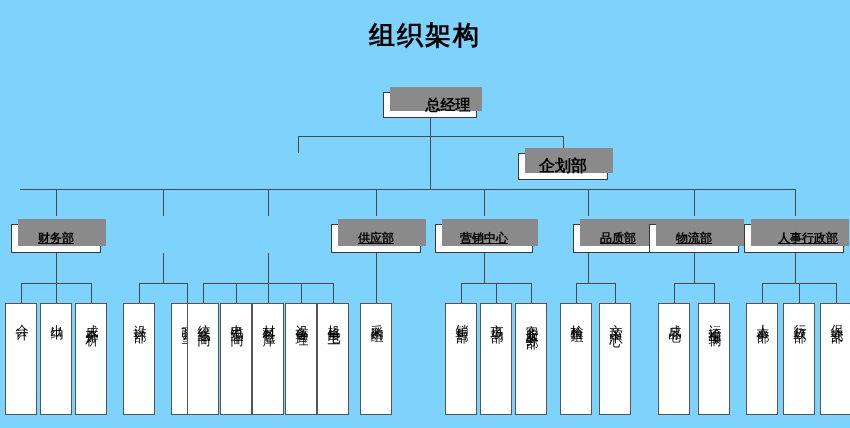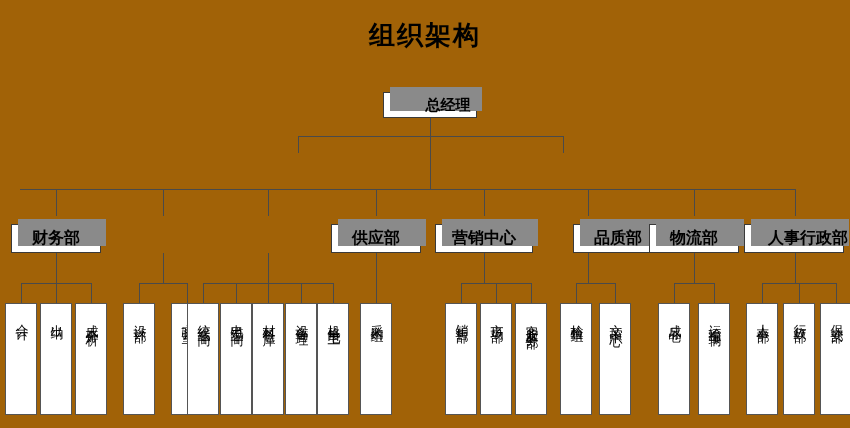--- a/index.html
+++ b/index.html
@@ -7,21 +7,21 @@
     padding: 0;
     background: #ffffff;
   }
   body {
     font-family: "DejaVu Sans", "Liberation Sans", sans-serif;
   }
   #chart-root {
     position: relative;
     width: 850px;
     height: 428px;
-    background: #a16207;
+    background: #7dd3fc;
     overflow: hidden;
   }
 
   
   .chart-title {
     position: absolute;
     left: 0;
     top: 18px;
     width: 850px;
     text-align: center;
@@ -68,21 +68,21 @@
     z-index: -1;
   }
   .node .node-label {
     position: relative;
     z-index: 2;
     white-space: nowrap;
   }
 
   .node.lvl1 { font-size: 15px; }
   .node.lvl2 { font-size: 16px; }
-  .node.lvl3 { font-size: 16px; }
+  .node.lvl3 { font-size: 12px; text-decoration: underline; }
 
   
   .leaf {
     position: absolute;
     box-sizing: border-box;
     background: #ffffff;
     border: 1px solid #555555;
     display: flex;
     align-items: flex-start;
     justify-content: center;
@@ -166,20 +166,24 @@
 
   <div class="line-v" style="left:762px; top:283px; height:20px;"></div>
   <div class="line-v" style="left:799px; top:283px; height:20px;"></div>
   <div class="line-v" style="left:836px; top:283px; height:20px;"></div>
 
   <div class="node lvl1" style="left:383px; top:92px; width:94px; height:26px;padding-left:36px;">
     <span class="shadow"></span>
     <span class="node-label">总经理</span>
   </div>
 
+  <div class="node lvl2" style="left:518px; top:153px; width:90px; height:27px;">
+    <span class="shadow"></span>
+    <span class="node-label">企划部</span>
+  </div>
 
   <div class="node lvl3" style="left:11px; top:224px; width:90px; height:29px;">
     <span class="shadow"></span>
     <span class="node-label">财务部</span>
   </div>
   <div class="node lvl3" style="left:331px; top:224px; width:90px; height:29px;">
     <span class="shadow"></span>
     <span class="node-label">供应部</span>
   </div>
   <div class="node lvl3" style="left:435px; top:224px; width:98px; height:29px;">

